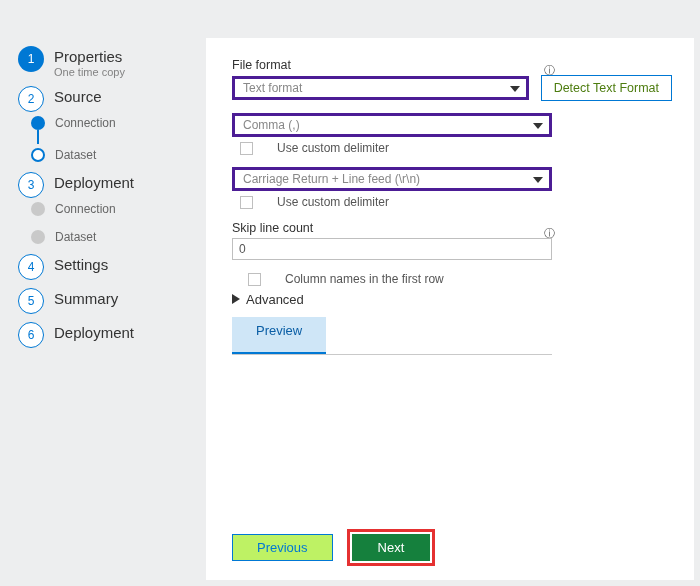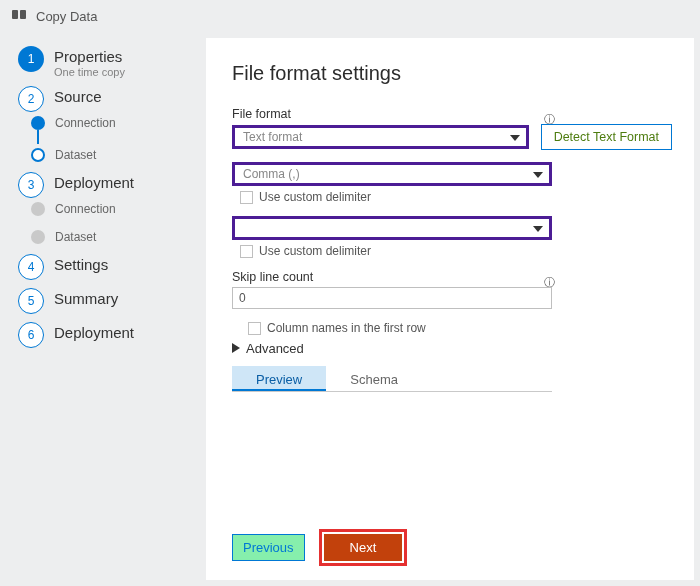--- a/index.html
+++ b/index.html
@@ -113,76 +113,67 @@
   .btn-outline-blue {
     border: 1px solid #0078d4;
     background:#fff;
     color:#4d7c0f;
     font-size:12.5px;
     padding: 4px 12px;
     height:26px;
     white-space: nowrap;
     cursor: pointer;
   }
-  .checkbox-row { display:flex; align-items:center; margin-top:4px; gap:6px; font-size:12px; color:#555; padding-left:8px;}
+  .checkbox-row { display:flex; align-items:center; margin-top:4px; gap:24px; font-size:12px; color:#555; padding-left:8px;}
   .checkbox {
     width:13px; height:13px;
     border:1px solid #bfbfbf;
     background:#fff;
     display:inline-block;
   }
   .advanced-row { display:flex; align-items:flex-end; gap:6px; margin:6px 0 10px 0; font-size:13px; color:#333; cursor:pointer;}
   .tri { display:inline-block; }
   .tabs {
     display:flex; gap:0; border-bottom:1px solid #c9c9c9; margin-top:8px;
     width:320px;
   }
   .tab {
-    padding:6px 24px 2px 24px; font-size:13px; color:#666; cursor:pointer;
+    padding:6px 24px 14px 24px; font-size:13px; color:#666; cursor:pointer;
   }
   .tab.active {
     background:#cfe6f7; color:#0a5ea5; border-bottom:2px solid #0078d4;
   }
   .nodata { font-size:12px; color:#555; margin-top:2px; }
   
   .footer {
     position:absolute; left:26px; bottom:14px;
     display:flex; align-items:center; gap:14px;
   }
   .btn-prev {
-    border:1px solid #0078d4; color:#0078d4; background:#86efac;
-    padding:5px 10px; font-size:13px; cursor:pointer;
+    border:1px solid #0078d4; color:#0078d4; background:#bef264;
+    padding:5px 24px; font-size:13px; cursor:pointer;
   }
   .btn-next {
-    background:#c2410c; color:#fff;
+    background:#15803d; color:#fff;
     border:none;
     padding:6px 26px; font-size:13px; cursor:pointer;
   }
   .next-highlight {
     border:3px solid #e53131;
     padding:2px;
     display:inline-block;
   }
   .label-row { display:flex; align-items:center; width:320px; }
 
 </style>
 </head>
 <body>
 
 <div class="shell">
 
-  <div class="header">
-    <span class="icon-wrap">
-      <svg width="16" height="14" viewBox="0 0 16 14">
-        <rect x="0" y="2" width="6" height="9" rx="1" fill="#555"></rect>
-        <rect x="8" y="2" width="6" height="9" rx="1" fill="#555"></rect>
-      </svg>
-    </span>
-    <span>Copy Data</span>
-  </div>
 
   <div class="sidebar">
 
     <div class="step-block">
       <div class="step">
         <div class="bullet solid">1</div>
         <div class="labels">
           <div class="title">Properties</div>
           <div class="sub">One time copy</div>
         </div>
@@ -252,21 +243,20 @@
         <div class="bullet outline">6</div>
         <div class="labels">
           <div class="title">Deployment</div>
         </div>
       </div>
     </div>
 
   </div>
 
   <div class="panel">
-    <h1 class="page-title">File format settings</h1>
 
     <div class="field">
       <div class="label-row">
         <span class="field-label">File format</span>
         <span class="info-dot">ⓘ</span>
       </div>
       <div class="control-row">
         <div class="select">
           <span>Text format</span>
           <span class="caret">
@@ -289,20 +279,21 @@
         </span>
       </div>
       <div class="checkbox-row">
         <span class="checkbox"></span>
         <span>Use custom delimiter</span>
       </div>
     </div>
 
     <div class="field">
       <div class="select">
+        <span>Carriage Return + Line feed (\r\n)</span>
         <span class="caret">
           <svg width="10" height="6" viewBox="0 0 10 6">
               <path d="M0 0 L5 6 L10 0 Z" fill="#333"></path>
             </svg>
         </span>
       </div>
       <div class="checkbox-row">
         <span class="checkbox"></span>
         <span>Use custom delimiter</span>
       </div>
@@ -325,21 +316,20 @@
       <span class="tri">
         <svg width="8" height="10" viewBox="0 0 8 10">
             <path d="M0 0 L8 5 L0 10 Z" fill="#333"></path>
           </svg>
       </span>
       <span>Advanced</span>
     </div>
 
     <div class="tabs">
       <div class="tab active">Preview</div>
-      <div class="tab">Schema</div>
     </div>
 
     <div class="footer">
       <button class="btn-prev">Previous</button>
       <span class="next-highlight">
         <button class="btn-next">Next</button>
       </span>
     </div>
 
   </div>

